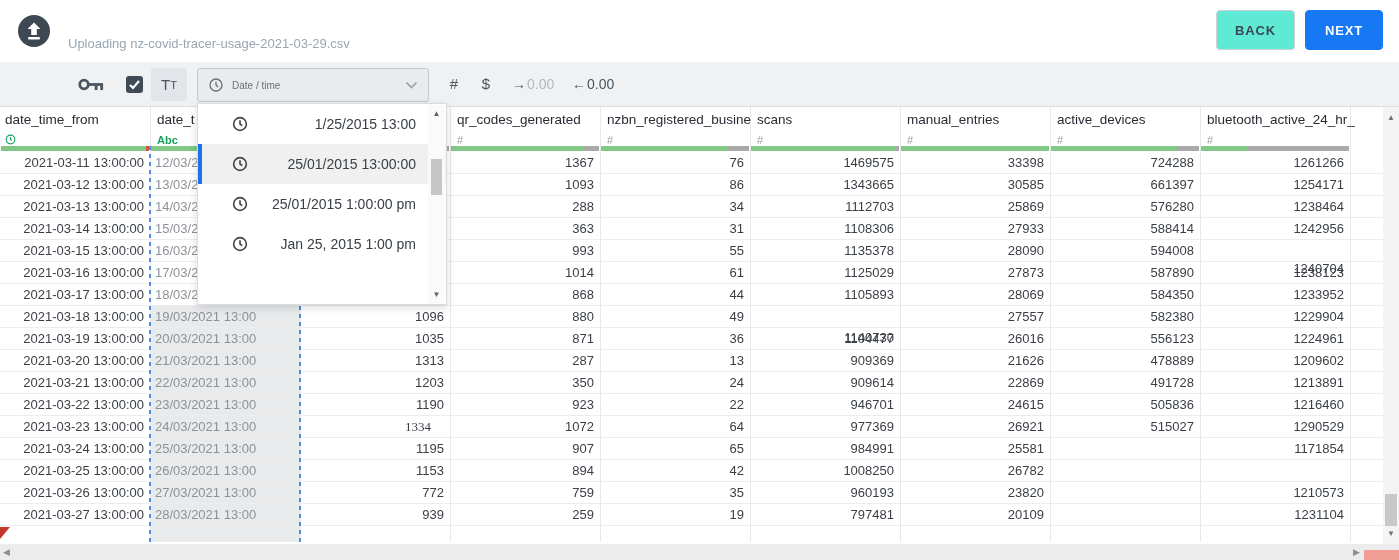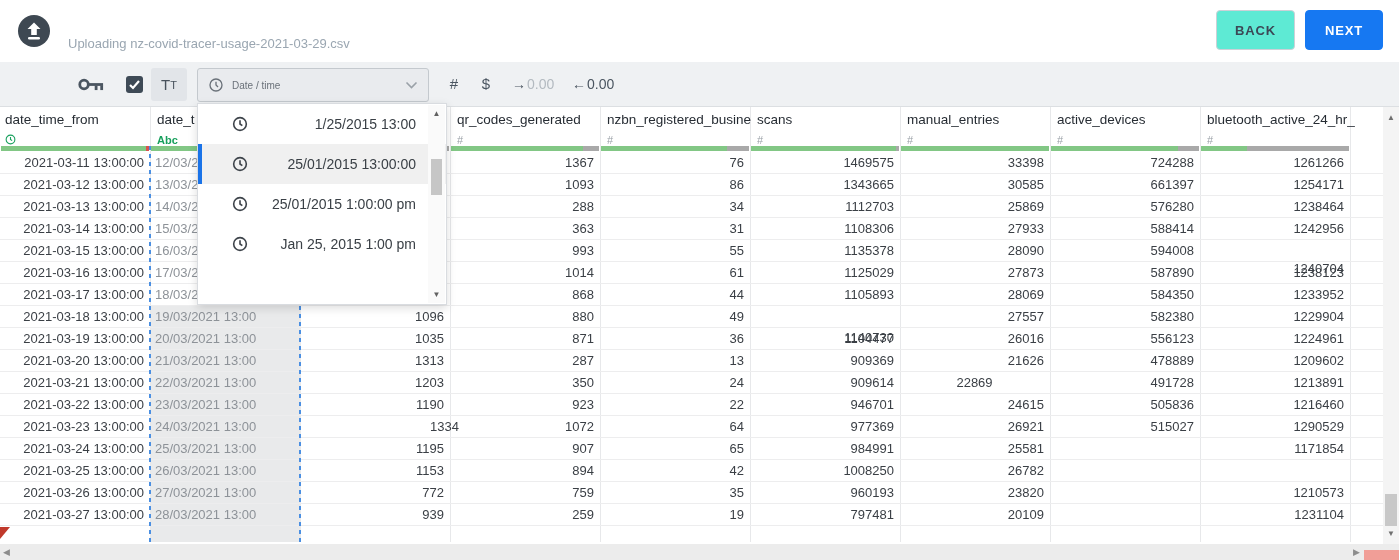--- a/index.html
+++ b/index.html
@@ -296,39 +296,39 @@
         <div class="cell r" style="left: 1055px; width: 139px;">478889</div>
         <div class="cell r" style="left: 1205px; width: 139px;">1209602</div>
       </div>
       <div class="row" style="top: 265px;">
         <div class="cell r" style="left: 5px; width: 139px;">2021-03-21 13:00:00</div>
         <div class="cell l dim" style="left: 155px; width: 139px;">22/03/2021 13:00</div>
         <div class="cell r" style="left: 305px; width: 139px;">1203</div>
         <div class="cell r" style="left: 455px; width: 139px;">350</div>
         <div class="cell r" style="left: 605px; width: 139px;">24</div>
         <div class="cell r" style="left: 755px; width: 139px;">909614</div>
-        <div class="cell r" style="left: 905px; width: 139px; text-align: center;">22869</div>
+        <div class="cell r" style="left: 905px; width: 139px;">22869</div>
         <div class="cell r" style="left: 1055px; width: 139px;">491728</div>
         <div class="cell r" style="left: 1205px; width: 139px;">1213891</div>
       </div>
       <div class="row" style="top: 287px;">
         <div class="cell r" style="left: 5px; width: 139px;">2021-03-22 13:00:00</div>
         <div class="cell l dim" style="left: 155px; width: 139px;">23/03/2021 13:00</div>
         <div class="cell r" style="left: 305px; width: 139px;">1190</div>
         <div class="cell r" style="left: 455px; width: 139px;">923</div>
         <div class="cell r" style="left: 605px; width: 139px;">22</div>
         <div class="cell r" style="left: 755px; width: 139px;">946701</div>
         <div class="cell r" style="left: 905px; width: 139px;">24615</div>
         <div class="cell r" style="left: 1055px; width: 139px;">505836</div>
         <div class="cell r" style="left: 1205px; width: 139px;">1216460</div>
       </div>
       <div class="row" style="top: 309px; padding-left: 16px;">
         <div class="cell r" style="left: 5px; width: 139px;">2021-03-23 13:00:00</div>
         <div class="cell l dim" style="left: 155px; width: 139px;">24/03/2021 13:00</div>
-        <div class="cell r" style="left: 320px; width: 139px;">1334</div>
+        <div class="cell r" style="left: 292px; width: 139px; font-family: Liberation Serif, serif;">1334</div>
         <div class="cell r" style="left: 455px; width: 139px;">1072</div>
         <div class="cell r" style="left: 605px; width: 139px;">64</div>
         <div class="cell r" style="left: 755px; width: 139px;">977369</div>
         <div class="cell r" style="left: 905px; width: 139px;">26921</div>
         <div class="cell r" style="left: 1055px; width: 139px;">515027</div>
         <div class="cell r" style="left: 1205px; width: 139px;">1290529</div>
       </div>
       <div class="row" style="top: 331px;">
         <div class="cell r" style="left: 5px; width: 139px;">2021-03-24 13:00:00</div>
         <div class="cell l dim" style="left: 155px; width: 139px;">25/03/2021 13:00</div>

